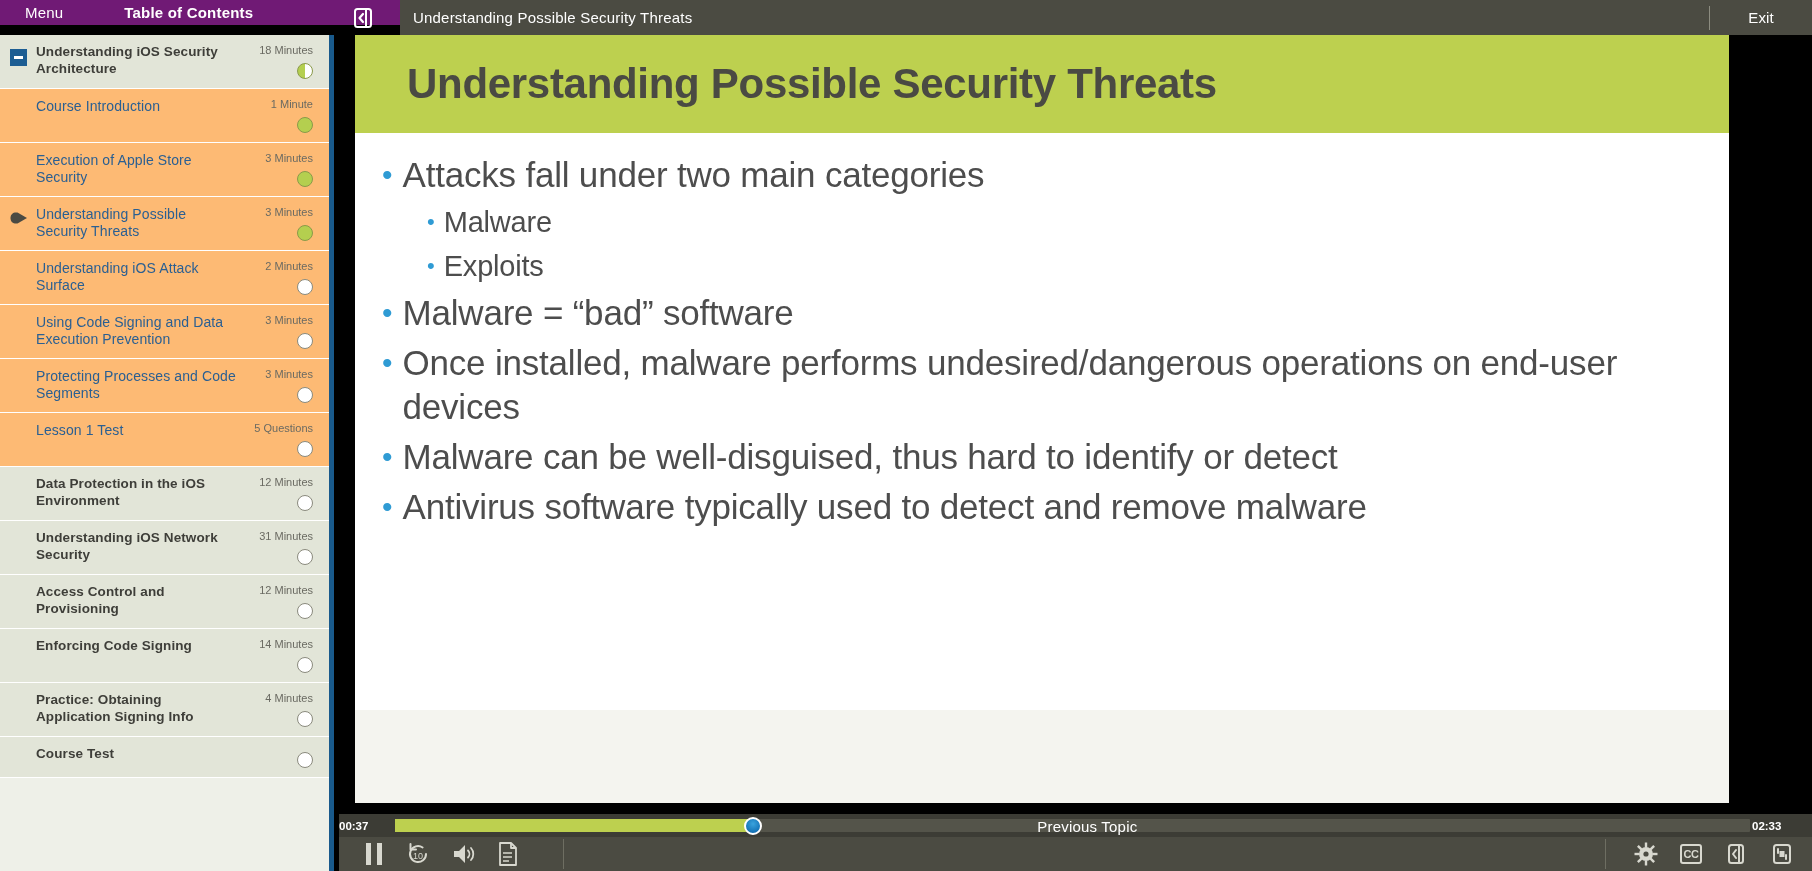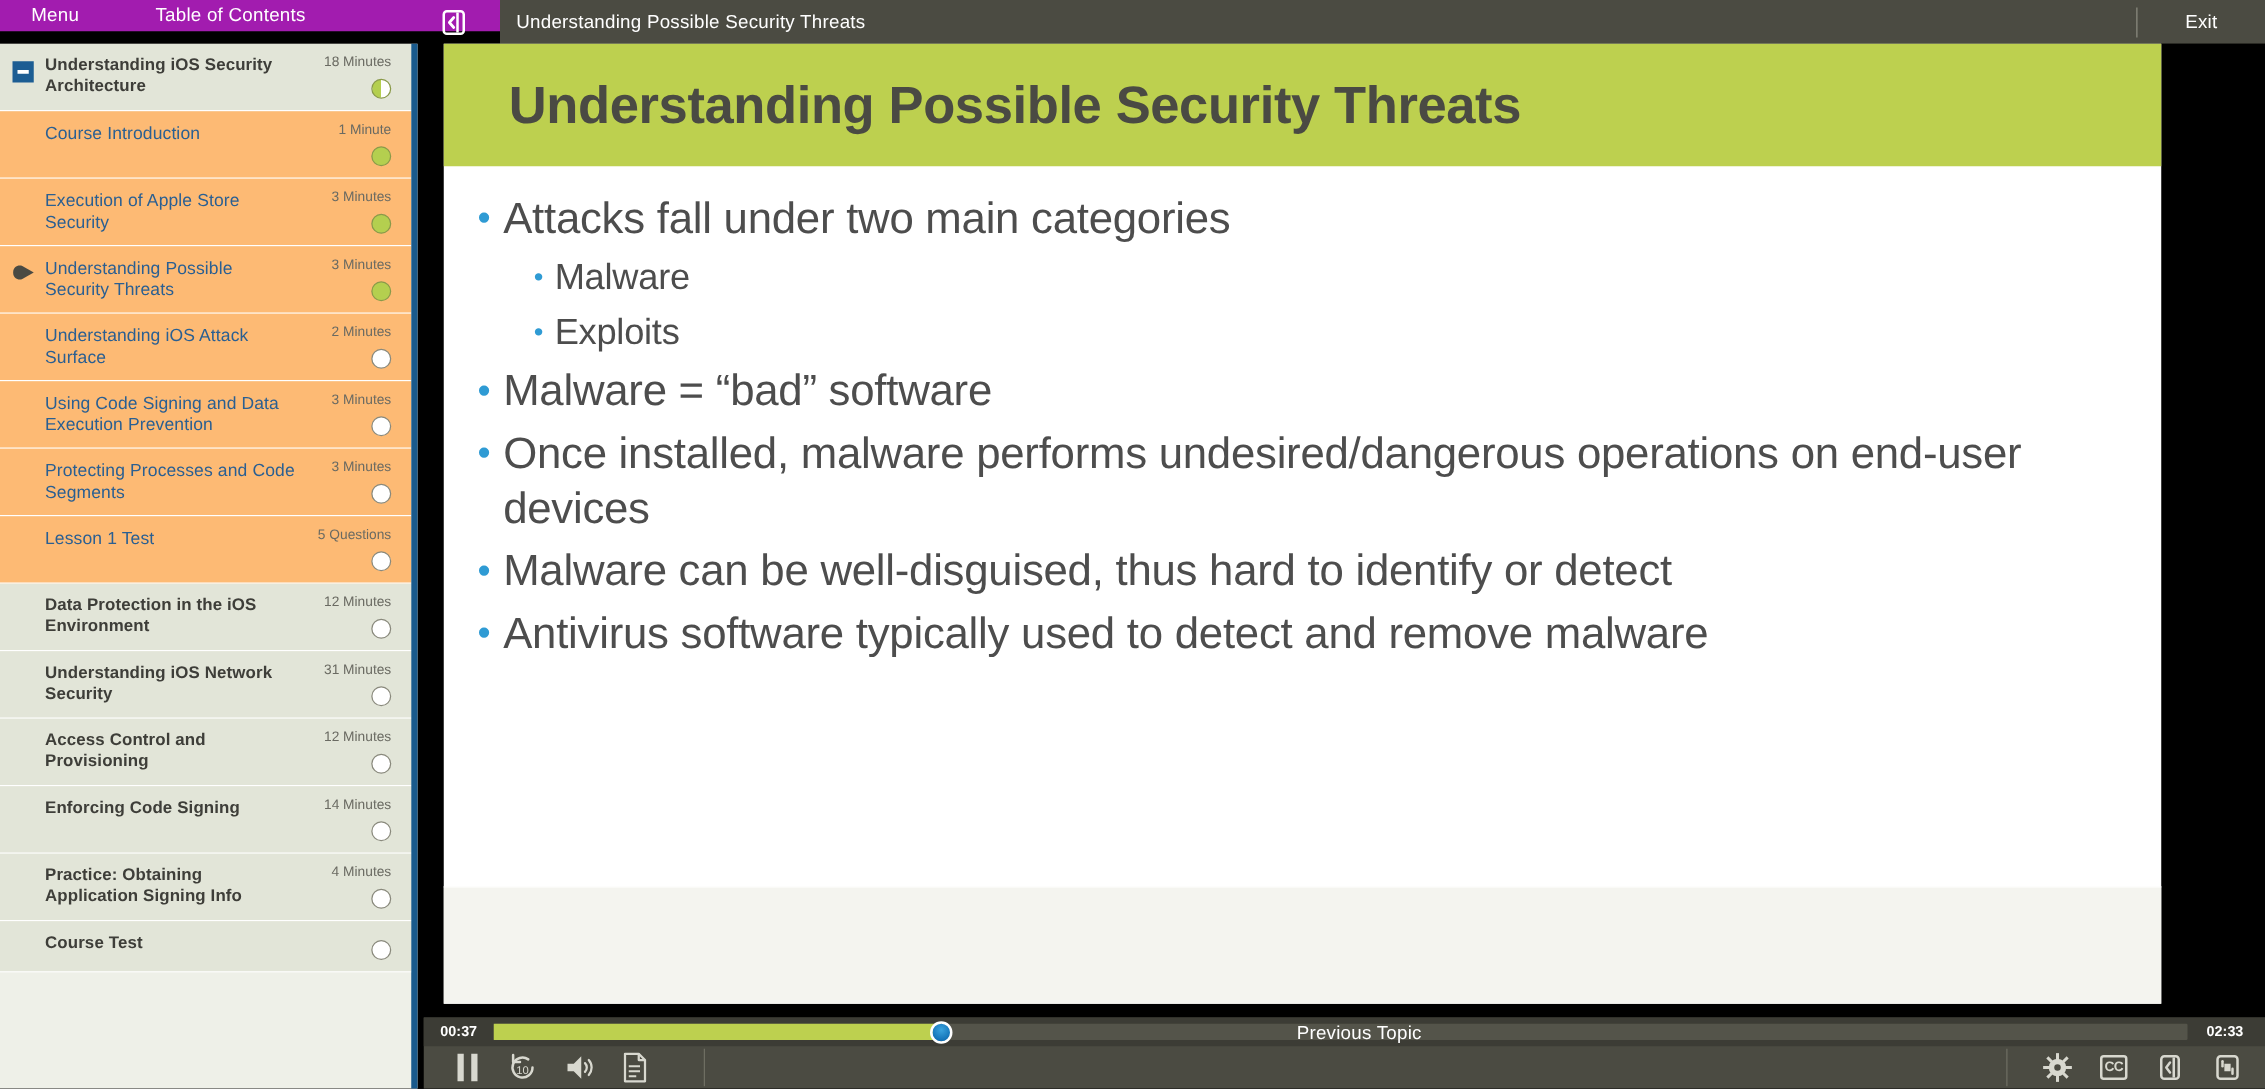--- a/index.html
+++ b/index.html
@@ -7,28 +7,28 @@
     width: 1812px; height: 871px;
     background: #000;
     font-family: "Liberation Sans", sans-serif;
     overflow: hidden;
   }
   #app { position: relative; width: 1812px; height: 871px; background: #000; }
 
   
   .topbar { position: absolute; left: 0; top: 0; width: 1812px; height: 35px; display: flex; }
   .topbar-left {
-    width: 400px; height: 25px; background: #a21caf;
+    width: 400px; height: 25px; background: #701a75;
     display: flex; align-items: center; position: relative; flex: 0 0 400px;
   }
   .topbar-menu {
     color: #ffffff; font-size: 15px; margin-left: 25px; letter-spacing: .2px;
   }
   .topbar-toc {
-    color: #ffffff; font-size: 15px; margin-left: 61px; letter-spacing: .2px;
+    color: #ffffff; font-size: 15px; margin-left: 61px; letter-spacing: .2px; font-weight: bold;
   }
   .toc-toggle {
     position: absolute; left: 348px; top: 3px; width: 30px; height: 29px;
     display: flex; align-items: center; justify-content: center;
   }
   .toc-toggle svg { display: block; }
   .topbar-right {
     flex: 1; height: 35px; background: #4b4b42;
     display: flex; align-items: center; justify-content: space-between;
   }
@@ -107,21 +107,21 @@
   .bullet.lvl2 .dot { font-size: 22px; line-height: 38px; margin-right: 9px; }
   .bullet.lvl2 .btext { font-size: 29px; line-height: 38px; }
   .slide-footer {
     position: absolute; left: 0; bottom: 0; width: 100%; height: 94px;
     background: #f4f4ef; border-top: 1px solid #ffffff;
   }
 
   
   .controlbar { position: absolute; left: 339px; top: 814px; width: 1473px; height: 57px; background: #4b4b42; }
   .scrub-row { position: relative; height: 23px; display: flex; align-items: center; background: #3c3c35; }
-  .time { color: #ffffff; font-size: 11.5px; font-weight: bold; width: 56px; text-align: center; }
+  .time { color: #ffffff; font-size: 11.5px; font-weight: bold; width: 56px; }
   .time.right { position: absolute; right: 4px; }
   .track {
     position: relative; height: 13px; margin-left: 0px; margin-right: 62px;
     background: #54544a; flex: 1; border-radius: 1px;
   }
   .track-fill { position: absolute; left: 0; top: 0; height: 13px; width: 26.4%; background: #bdd04f; }
   .scrub-handle {
     position: absolute; left: 26.4%; top: 50%; width: 18px; height: 18px;
     transform: translate(-50%, -50%); border-radius: 50%;
     background: radial-gradient(circle at 50% 35%, #3aa3dd 0%, #1574b8 70%, #0d5d99 100%);

